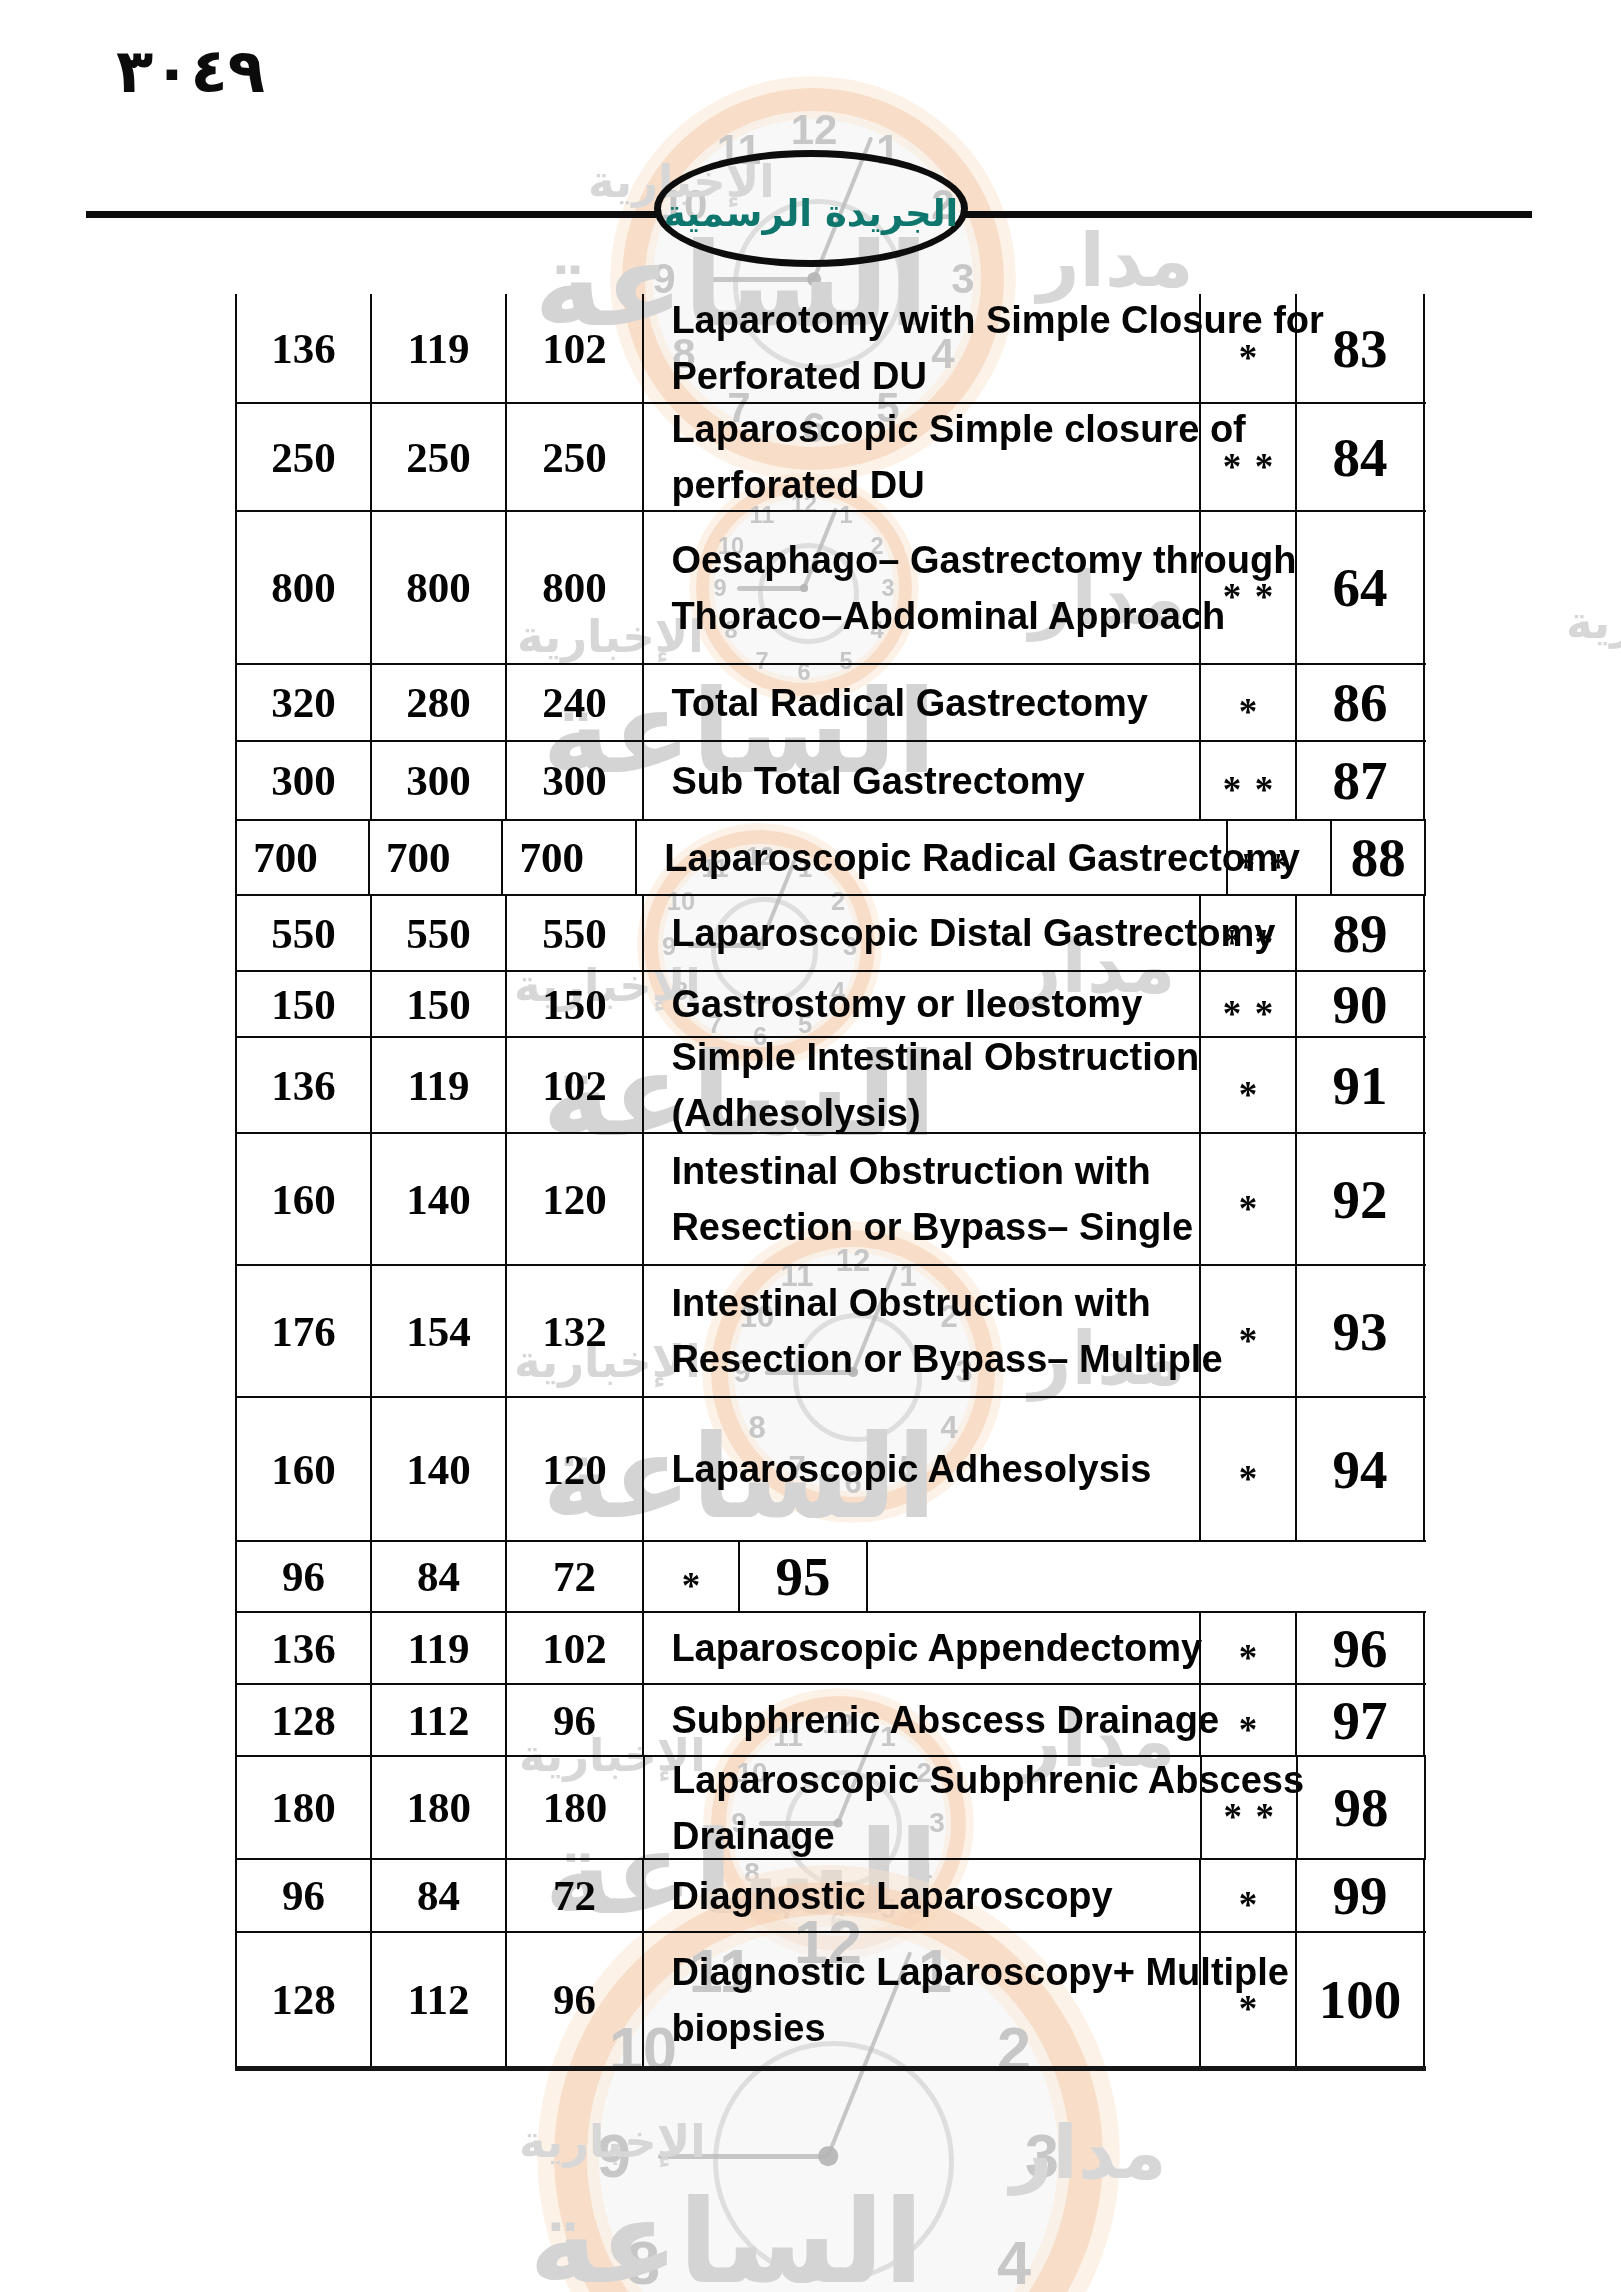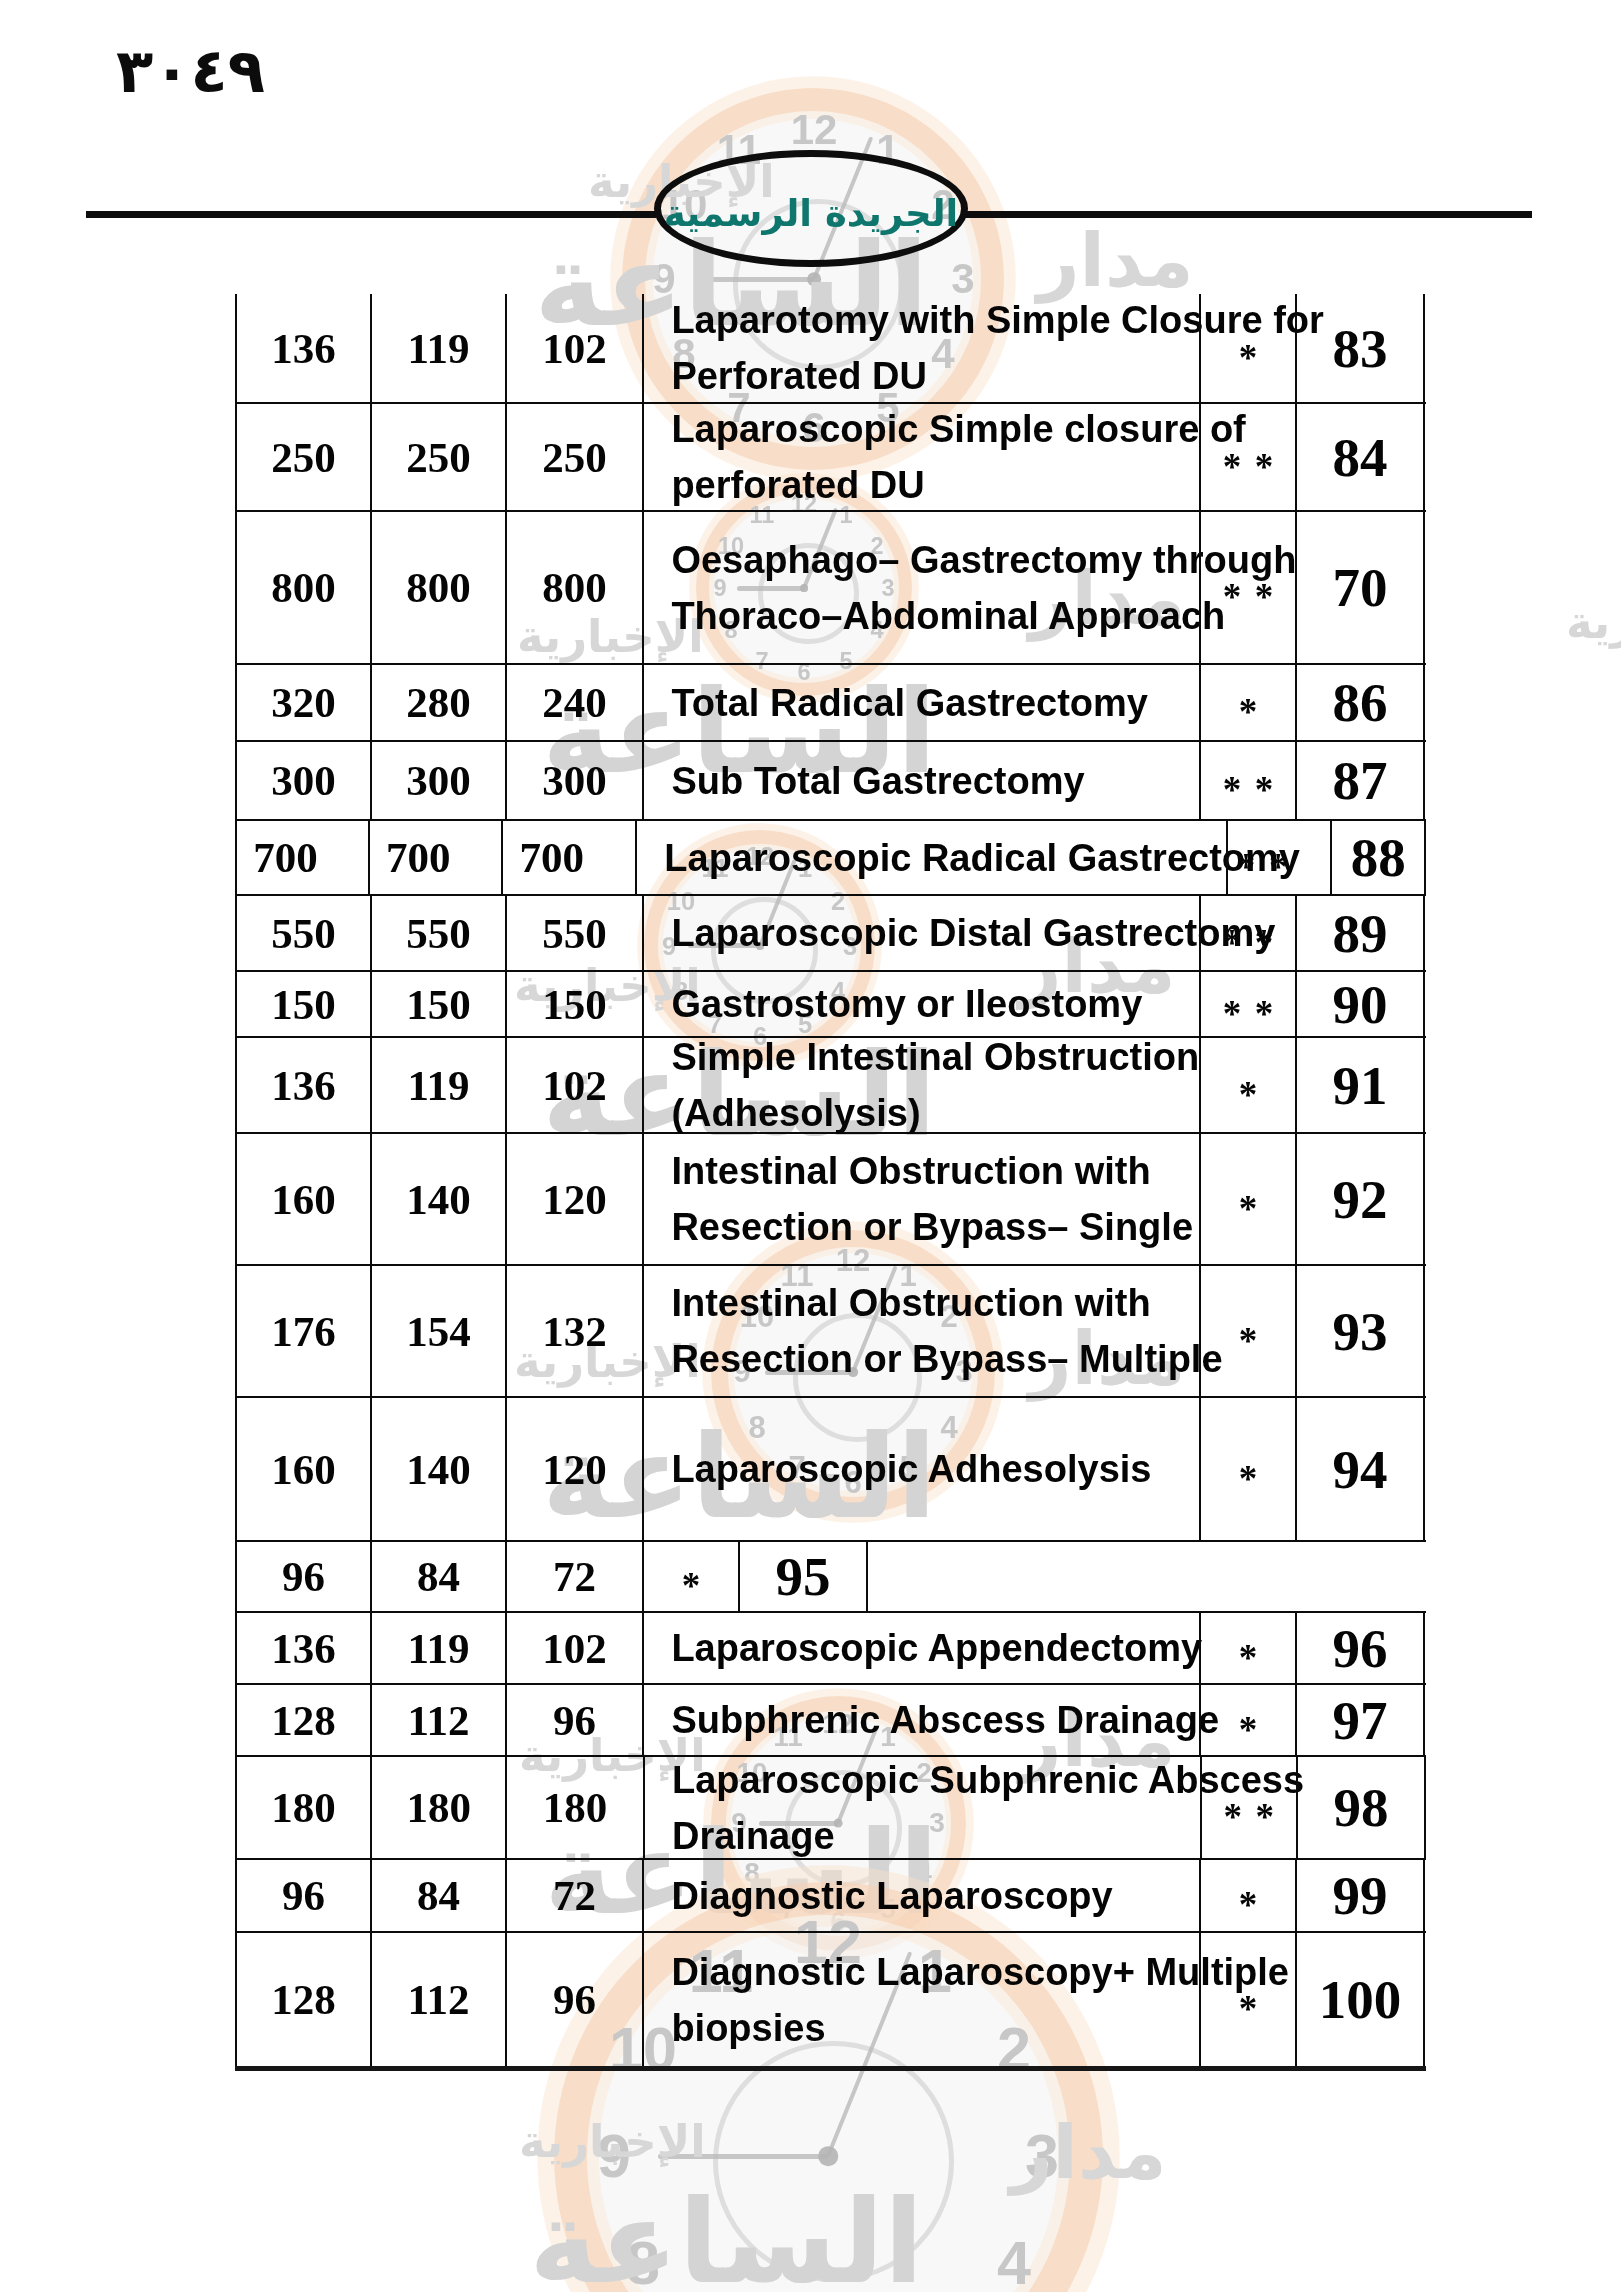--- a/index.html
+++ b/index.html
@@ -259,21 +259,21 @@
           <div class="t-cell c-fee">800</div>
           <div class="t-cell c-fee">800</div>
           <div class="t-cell c-fee c-fee3">800</div>
           <div class="t-cell c-desc">
             <span>Oesaphago– Gastrectomy through</span>
             <span>Thoraco–Abdominal Approach</span>
           </div>
           <div class="t-cell c-star">
             <span>**</span>
           </div>
-          <div class="t-cell c-no">70</div>
+          <div class="t-cell c-no">64</div>
         </div>
         <div class="t-row" style="height: 77px;">
           <div class="t-cell c-fee">320</div>
           <div class="t-cell c-fee">280</div>
           <div class="t-cell c-fee c-fee3">240</div>
           <div class="t-cell c-desc">
             <span>Total Radical Gastrectomy</span>
           </div>
           <div class="t-cell c-star">
             <span>*</span>

